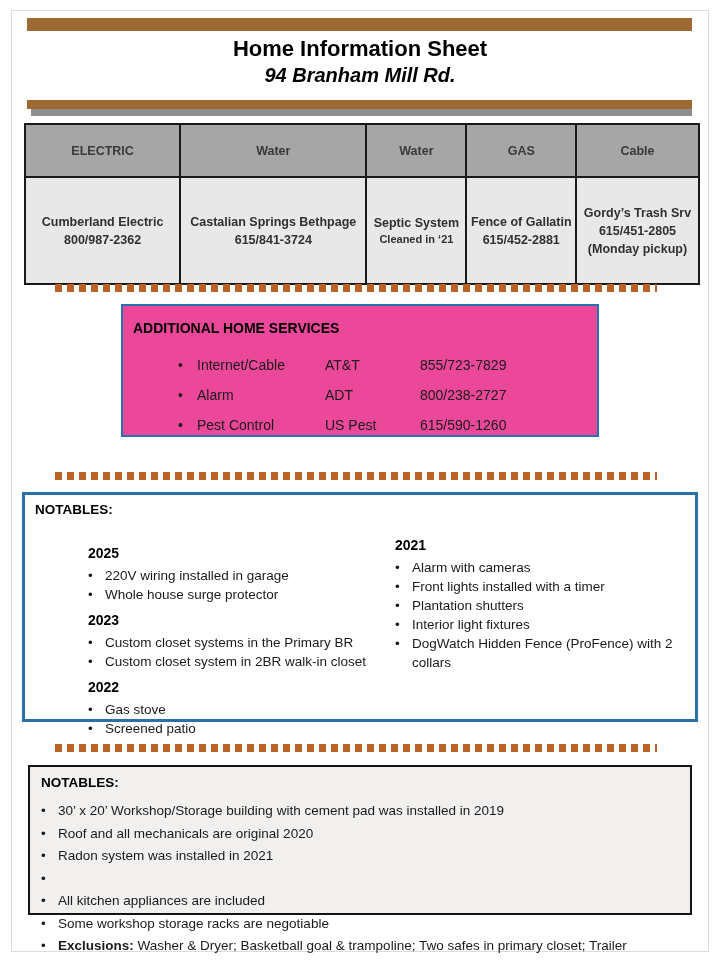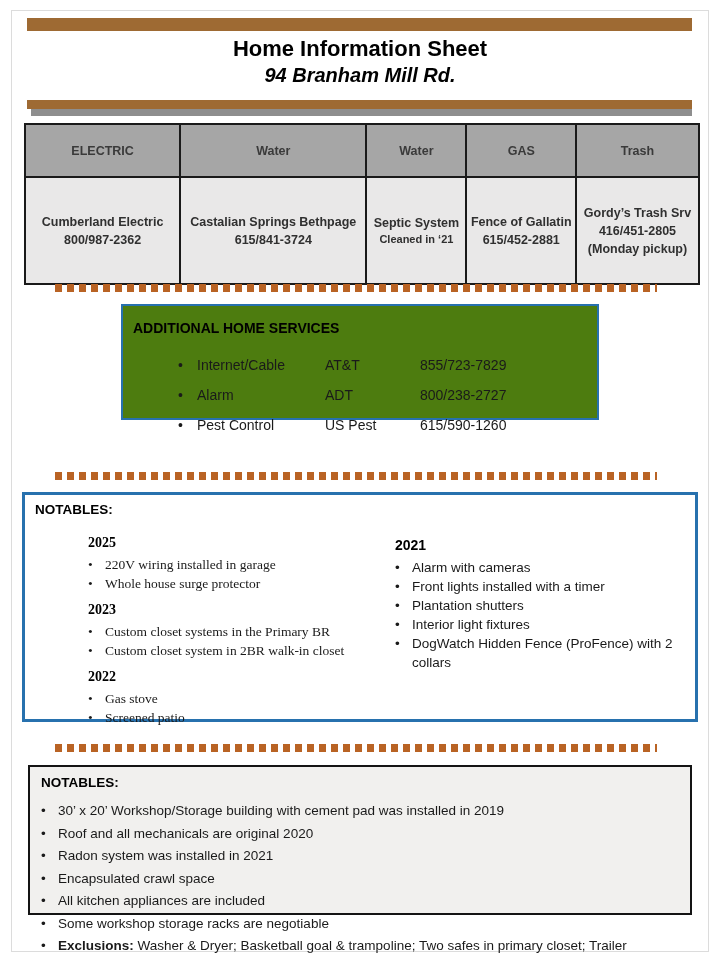--- a/index.html
+++ b/index.html
@@ -29,36 +29,36 @@
   .utab-head .ucell { font-size:12.5px; font-weight:700; color:#3a3a3a; }
   .utab-body .ucell { font-size:12.5px; font-weight:700; color:#303030; line-height:18px; }
   .cell-note { font-size:11px; font-weight:700; line-height:15px; }
 
   
   .dash { position:absolute; left:55px; width:602px; height:8px;
           background:repeating-linear-gradient(90deg,#b96324 0 7px,transparent 7px 12px); }
   .dash1{ top:284px; } .dash2{ top:472px; } .dash3{ top:744px; }
 
   
-  .services-box { position:absolute; left:121px; top:304px; width:478px; height:116px;
-                  border:2px solid #2771ae; background:#4d7c0f; }
+  .services-box { position:absolute; left:121px; top:304px; width:478px; height:133px;
+                  border:2px solid #2771ae; background:#ec4899; }
   .services-title { position:absolute; left:10px; top:14px; font-size:14px; font-weight:700; color:#000; }
   .svc-row { position:absolute; left:0; width:100%; height:20px; font-size:14px; color:#1a1a1a; }
   .svc-bullet { position:absolute; left:55px; }
   .svc-name { position:absolute; left:74px; }
   .svc-provider { position:absolute; left:202px; }
   .svc-phone { position:absolute; left:297px; }
   .svc-r0{ top:51px; } .svc-r1{ top:81px; } .svc-r2{ top:111px; }
 
   
   .updates-box { position:absolute; left:22px; top:492px; width:676px; height:230px;
                  border:3px solid #2771ae; background:#fff; }
   .updates-title { position:absolute; left:10px; top:7px; font-size:13.5px; font-weight:700; color:#000; }
   .upd-col { position:absolute; font-size:13.5px; color:#1a1a1a; }
-  .upd-col-left { left:63px; top:39px; width:320px;font-family:Liberation Serif, serif; }
+  .upd-col-left { left:63px; top:50px; width:320px; }
   .upd-col-right { left:370px; top:42px; width:280px; }
   .year-block + .year-block { margin-top:8px; }
   .year-label { font-size:14px; font-weight:700; color:#000; line-height:17px; margin-bottom:4px; }
   .upd-item { display:flex; line-height:19px; }
   .upd-item .b { width:17px; flex:0 0 17px; }
 
   
   .notables-box { position:absolute; left:28px; top:765px; width:664px; height:150px;
                   border:2px solid #141414; background:#f1f0ee; }
   .notables-title { position:absolute; left:11px; top:8px; font-size:13.5px; font-weight:700; color:#000; }
@@ -77,42 +77,42 @@
 <div class="doc-subtitle">94 Branham Mill Rd.</div>
 <div class="accent-bar bar-mid"></div>
 <div class="bar-mid-shadow"></div>
 
 <div class="utab">
   <div class="utab-row utab-head">
     <div class="ucell c0">ELECTRIC</div>
     <div class="ucell c1">Water</div>
     <div class="ucell c2">Water</div>
     <div class="ucell c3">GAS</div>
-    <div class="ucell c4">Trash</div>
+    <div class="ucell c4">Cable</div>
   </div>
   <div class="utab-row utab-body">
     <div class="ucell c0">
       <span>Cumberland Electric</span>
       <span>800/987-2362</span>
     </div>
     <div class="ucell c1">
       <span>Castalian Springs Bethpage</span>
       <span>615/841-3724</span>
     </div>
     <div class="ucell c2">
       <span>Septic System</span>
       <span class="cell-note">Cleaned in ‘21</span>
     </div>
     <div class="ucell c3">
       <span>Fence of Gallatin</span>
       <span>615/452-2881</span>
     </div>
     <div class="ucell c4">
       <span>Gordy’s Trash Srv</span>
-      <span>416/451-2805</span>
+      <span>615/451-2805</span>
       <span>(Monday pickup)</span>
     </div>
   </div>
 </div>
 
 <div class="dash dash1"></div>
 
 <div class="services-box">
   <div class="services-title">ADDITIONAL HOME SERVICES</div>
   <div class="svc-row svc-r0">
@@ -215,21 +215,20 @@
     <div class="not-item">
         <span class="b">•</span>
         <span>Roof and all mechanicals are original 2020</span>
       </div>
     <div class="not-item">
         <span class="b">•</span>
         <span>Radon system was installed in 2021</span>
       </div>
     <div class="not-item">
         <span class="b">•</span>
-        <span>Encapsulated crawl space</span>
       </div>
     <div class="not-item">
         <span class="b">•</span>
         <span>All kitchen appliances are included</span>
       </div>
     <div class="not-item">
         <span class="b">•</span>
         <span>Some workshop storage racks are negotiable</span>
       </div>
     <div class="not-item">

